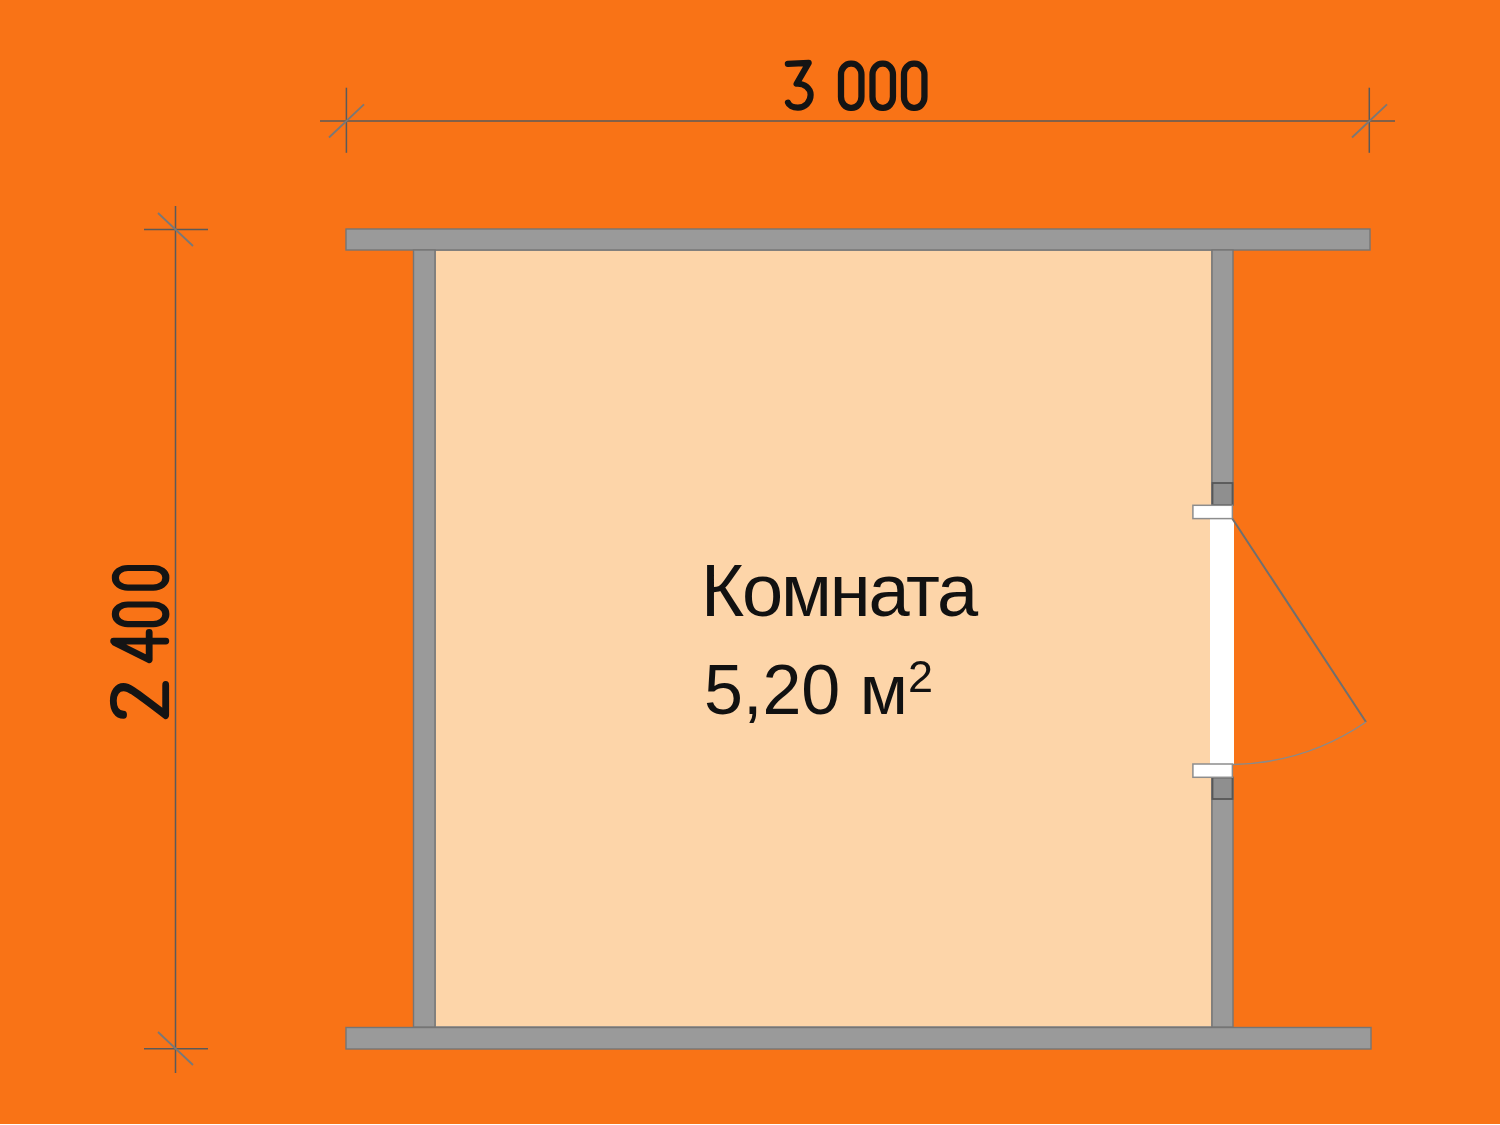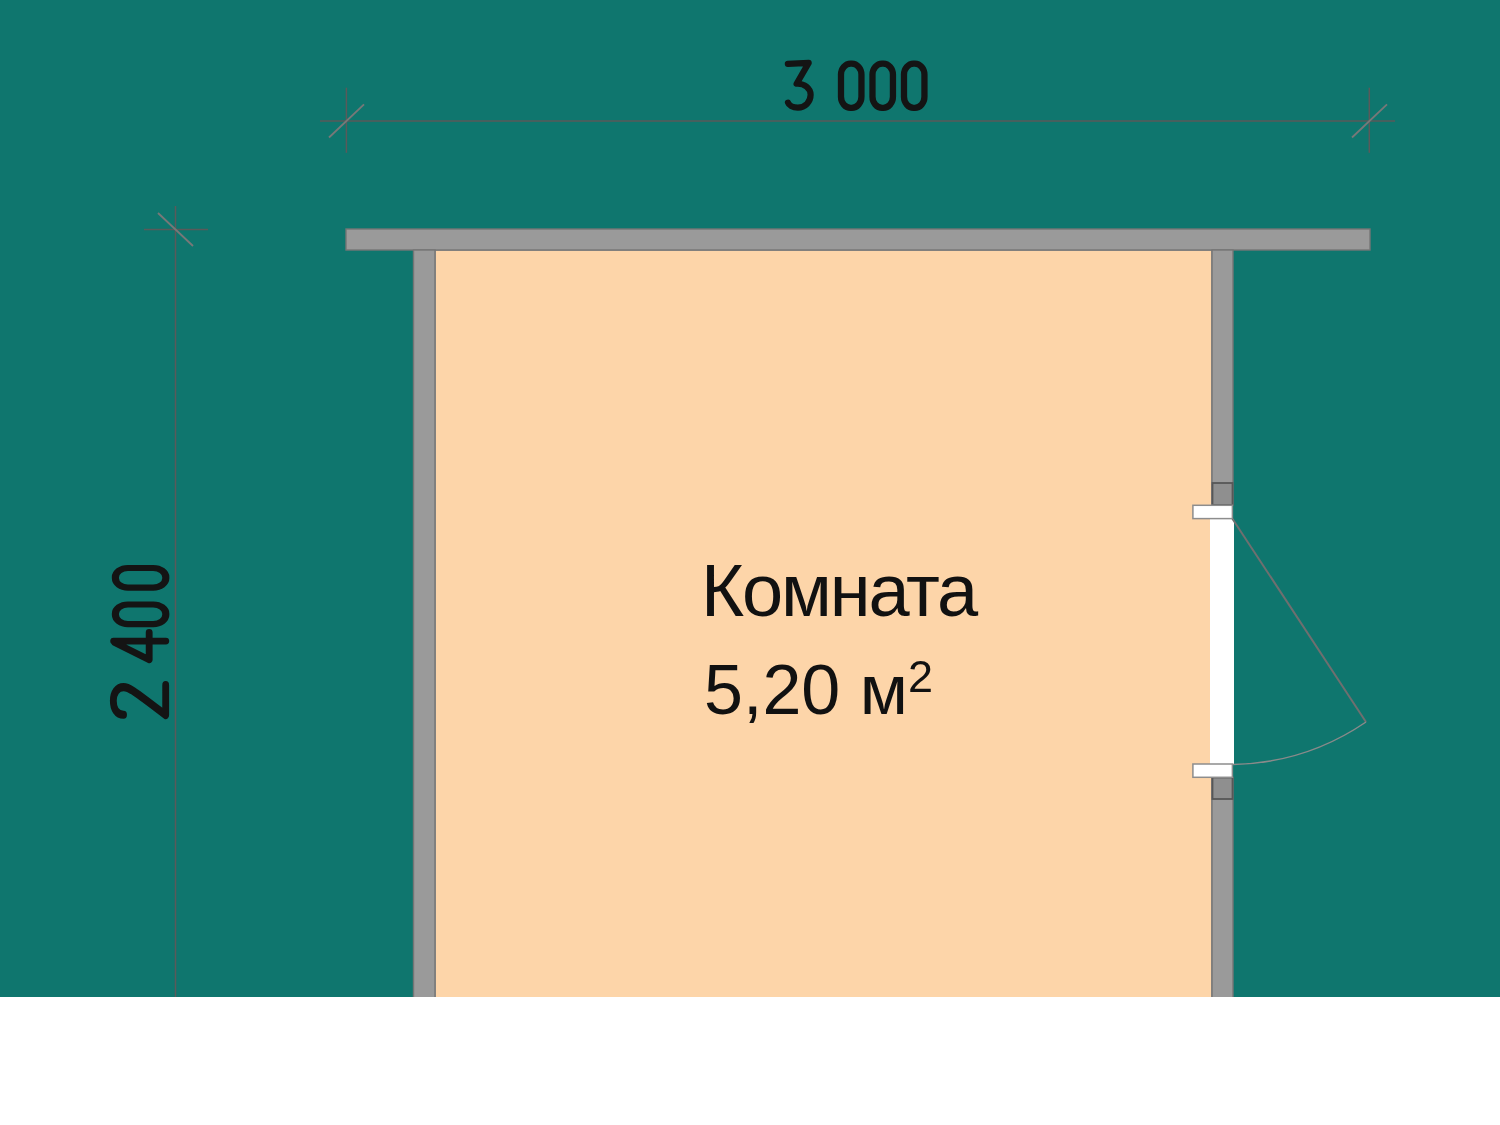--- a/index.html
+++ b/index.html
@@ -1,16 +1,16 @@
 <!DOCTYPE html>
 <html><head>
 <meta charset="utf-8">
 <style>
   html,body{margin:0;padding:0;background:#ffffff;}
-  .page{position:relative;width:1500px;height:997px;background:#0f766e;overflow:hidden;
+  .page{position:relative;width:1500px;height:1124px;background:#f97316;overflow:hidden;
         font-family:"Liberation Sans", sans-serif;}
 </style>
 </head>
 <body>
 <div class="page">
 <svg width="1500" height="1125" viewBox="0 0 1500 1125" xmlns="http://www.w3.org/2000/svg">
   <defs>
     <g id="d0" fill="none" stroke="#141414" stroke-width="6.5">
       <rect x="3.1" y="3.1" width="21.2" height="45.8" rx="10" ry="11.4"></rect>
     </g>

